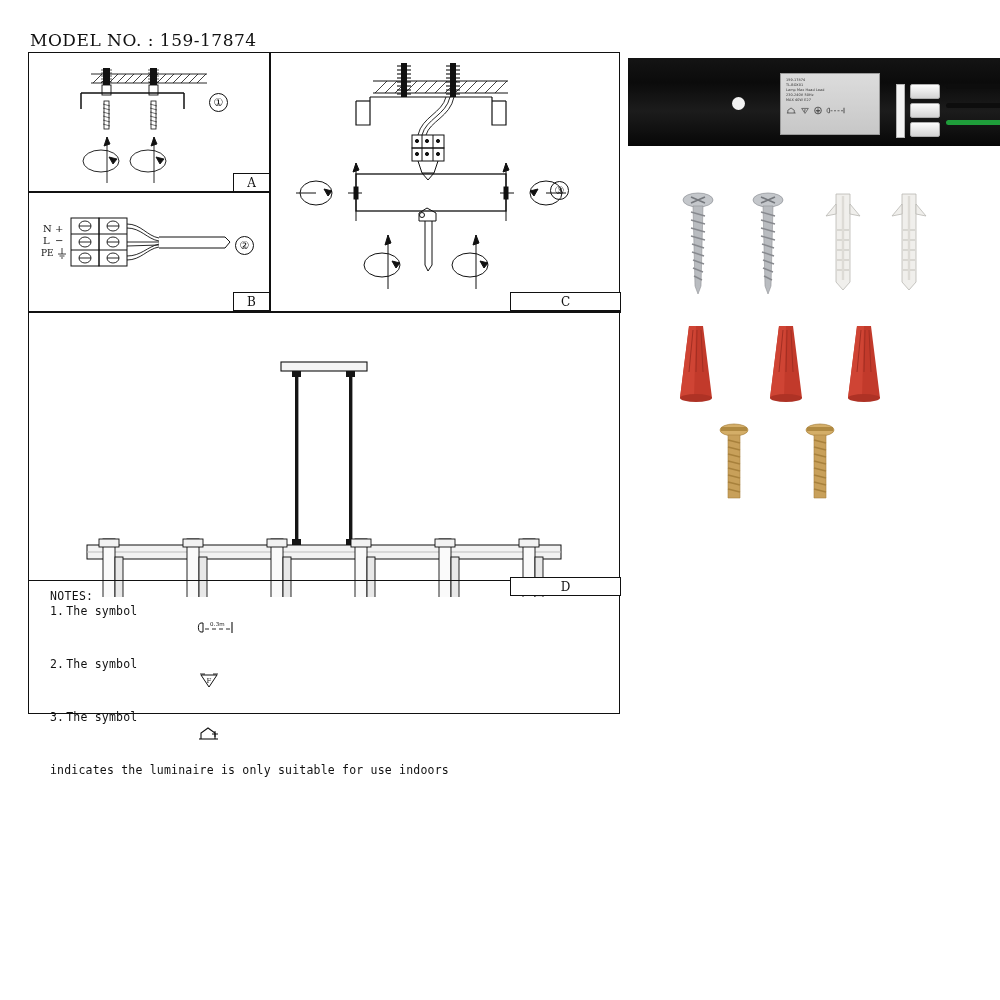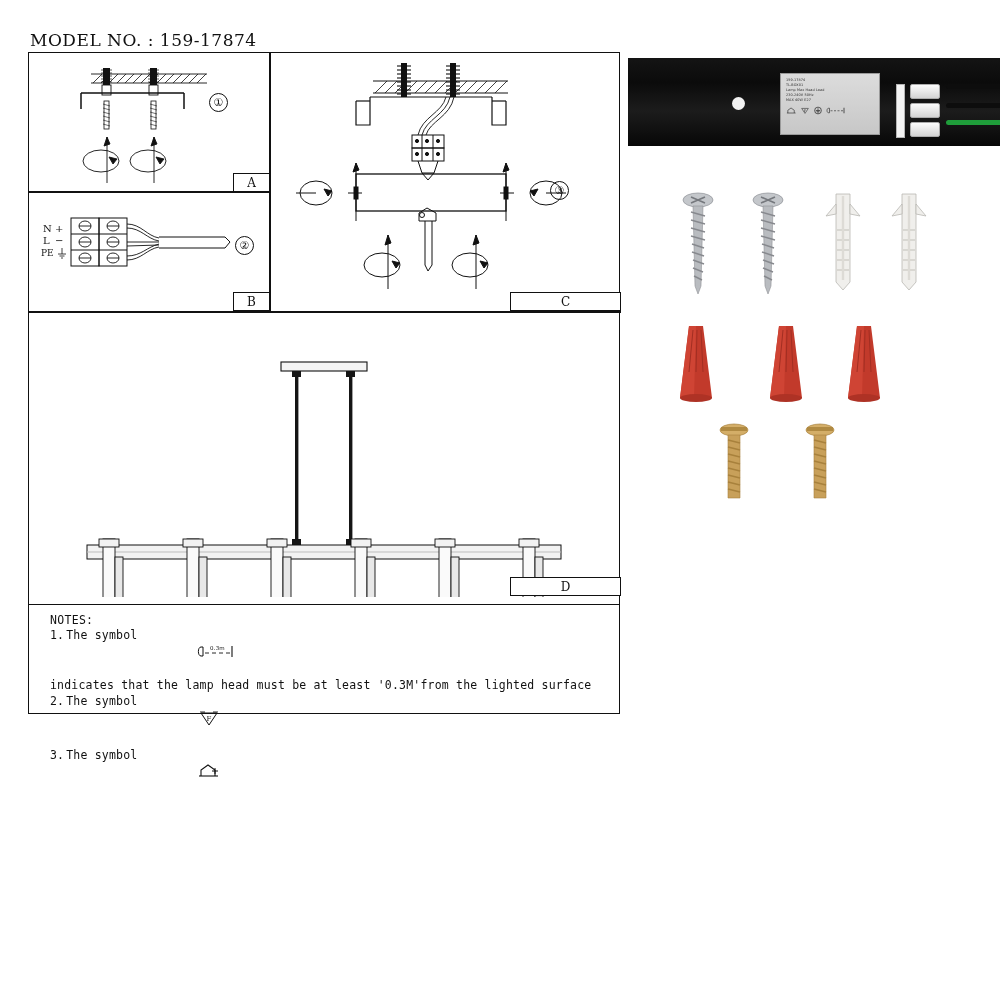--- a/index.html
+++ b/index.html
@@ -43,21 +43,21 @@
   
   .stepnum {
     position: absolute; width: 19px; height: 19px; border: 1.2px solid #111;
     border-radius: 50%; font-family: "DejaVu Serif", serif; font-size: 11px;
     color: #111; display: flex; align-items: center; justify-content: center;
     z-index: 5;
   }
 
   
   .notes {
-    position: absolute; left: 28px; top: 604px;
+    position: absolute; left: 28px; top: 580px;
     width: 592px; height: 118px;
     border-top: 1.6px solid #111;
     padding: 8px 4px 0 22px;
   }
   .notes-title { font-size: 11.5px; color: #111; letter-spacing: 0.3px; }
   .note-line {
     font-size: 11.5px; color: #111; line-height: 16.5px;
     letter-spacing: 0.2px; white-space: pre-wrap;
     display: flex; align-items: baseline; flex-wrap: wrap;
   }
@@ -461,21 +461,20 @@
         <svg width="44" height="15" viewBox="0 0 44 15">
           <path d="M4 3 C0.5 3 0.5 12 4 12 L6 12 L6 3 Z" fill="none" stroke="#111" stroke-width="1"></path>
           <text x="13" y="6" font-family="DejaVu Sans, sans-serif" font-size="5.5" fill="#111">0.3m</text>
           <line x1="8" y1="9" x2="12" y2="9" stroke="#111" stroke-width="0.9"></line>
           <line x1="15" y1="9" x2="19" y2="9" stroke="#111" stroke-width="0.9"></line>
           <line x1="22" y1="9" x2="26" y2="9" stroke="#111" stroke-width="0.9"></line>
           <line x1="29" y1="9" x2="33" y2="9" stroke="#111" stroke-width="0.9"></line>
           <line x1="35" y1="2" x2="35" y2="13" stroke="#111" stroke-width="1.1"></line>
         </svg>
       </span>
-      <span style="flex:1 1 100%; margin-top:-3px;">indicates that the lamp head must be at least '0.3M'from the lighted surface</span>
     </div>
 
     <div class="note-line">
       <span>2.</span>
       <span style="margin-left:2px;">The symbol</span>
       <span class="note-sym">
         <svg width="24" height="16" viewBox="0 0 24 16">
           <path d="M4 3 L20 3 L12 15 Z" fill="none" stroke="#111" stroke-width="1"></path>
           <text x="9.4" y="10.5" font-family="DejaVu Serif, serif" font-size="7" fill="#111">F</text>
           <line x1="3" y1="2" x2="8" y2="2" stroke="#111" stroke-width="0.9"></line>
@@ -488,20 +487,21 @@
       <span>3.</span>
       <span style="margin-left:2px;">The symbol</span>
       <span class="note-sym">
         <svg width="24" height="15" viewBox="0 0 24 15">
           <path d="M4 13 L4 7 L11 2 L18 7 L18 13" fill="none" stroke="#111" stroke-width="1.1"></path>
           <line x1="2" y1="13" x2="21" y2="13" stroke="#111" stroke-width="1.1"></line>
           <line x1="18" y1="5" x2="18" y2="11" stroke="#111" stroke-width="1"></line>
           <line x1="15" y1="8" x2="21" y2="8" stroke="#111" stroke-width="1"></line>
         </svg>
       </span>
+      <span>indicates the luminaire is only suitable for use indoors</span>
     </div>
   </div>
 
   <div class="barfixture">
     <div class="bar-hole"></div>
 
     <div class="bar-label">
       <div class="lbl-line">159-17874</div>
       <div class="lbl-line">TL-BOX01</div>
       <div class="lbl-line">Lamp Max Head Load</div>

